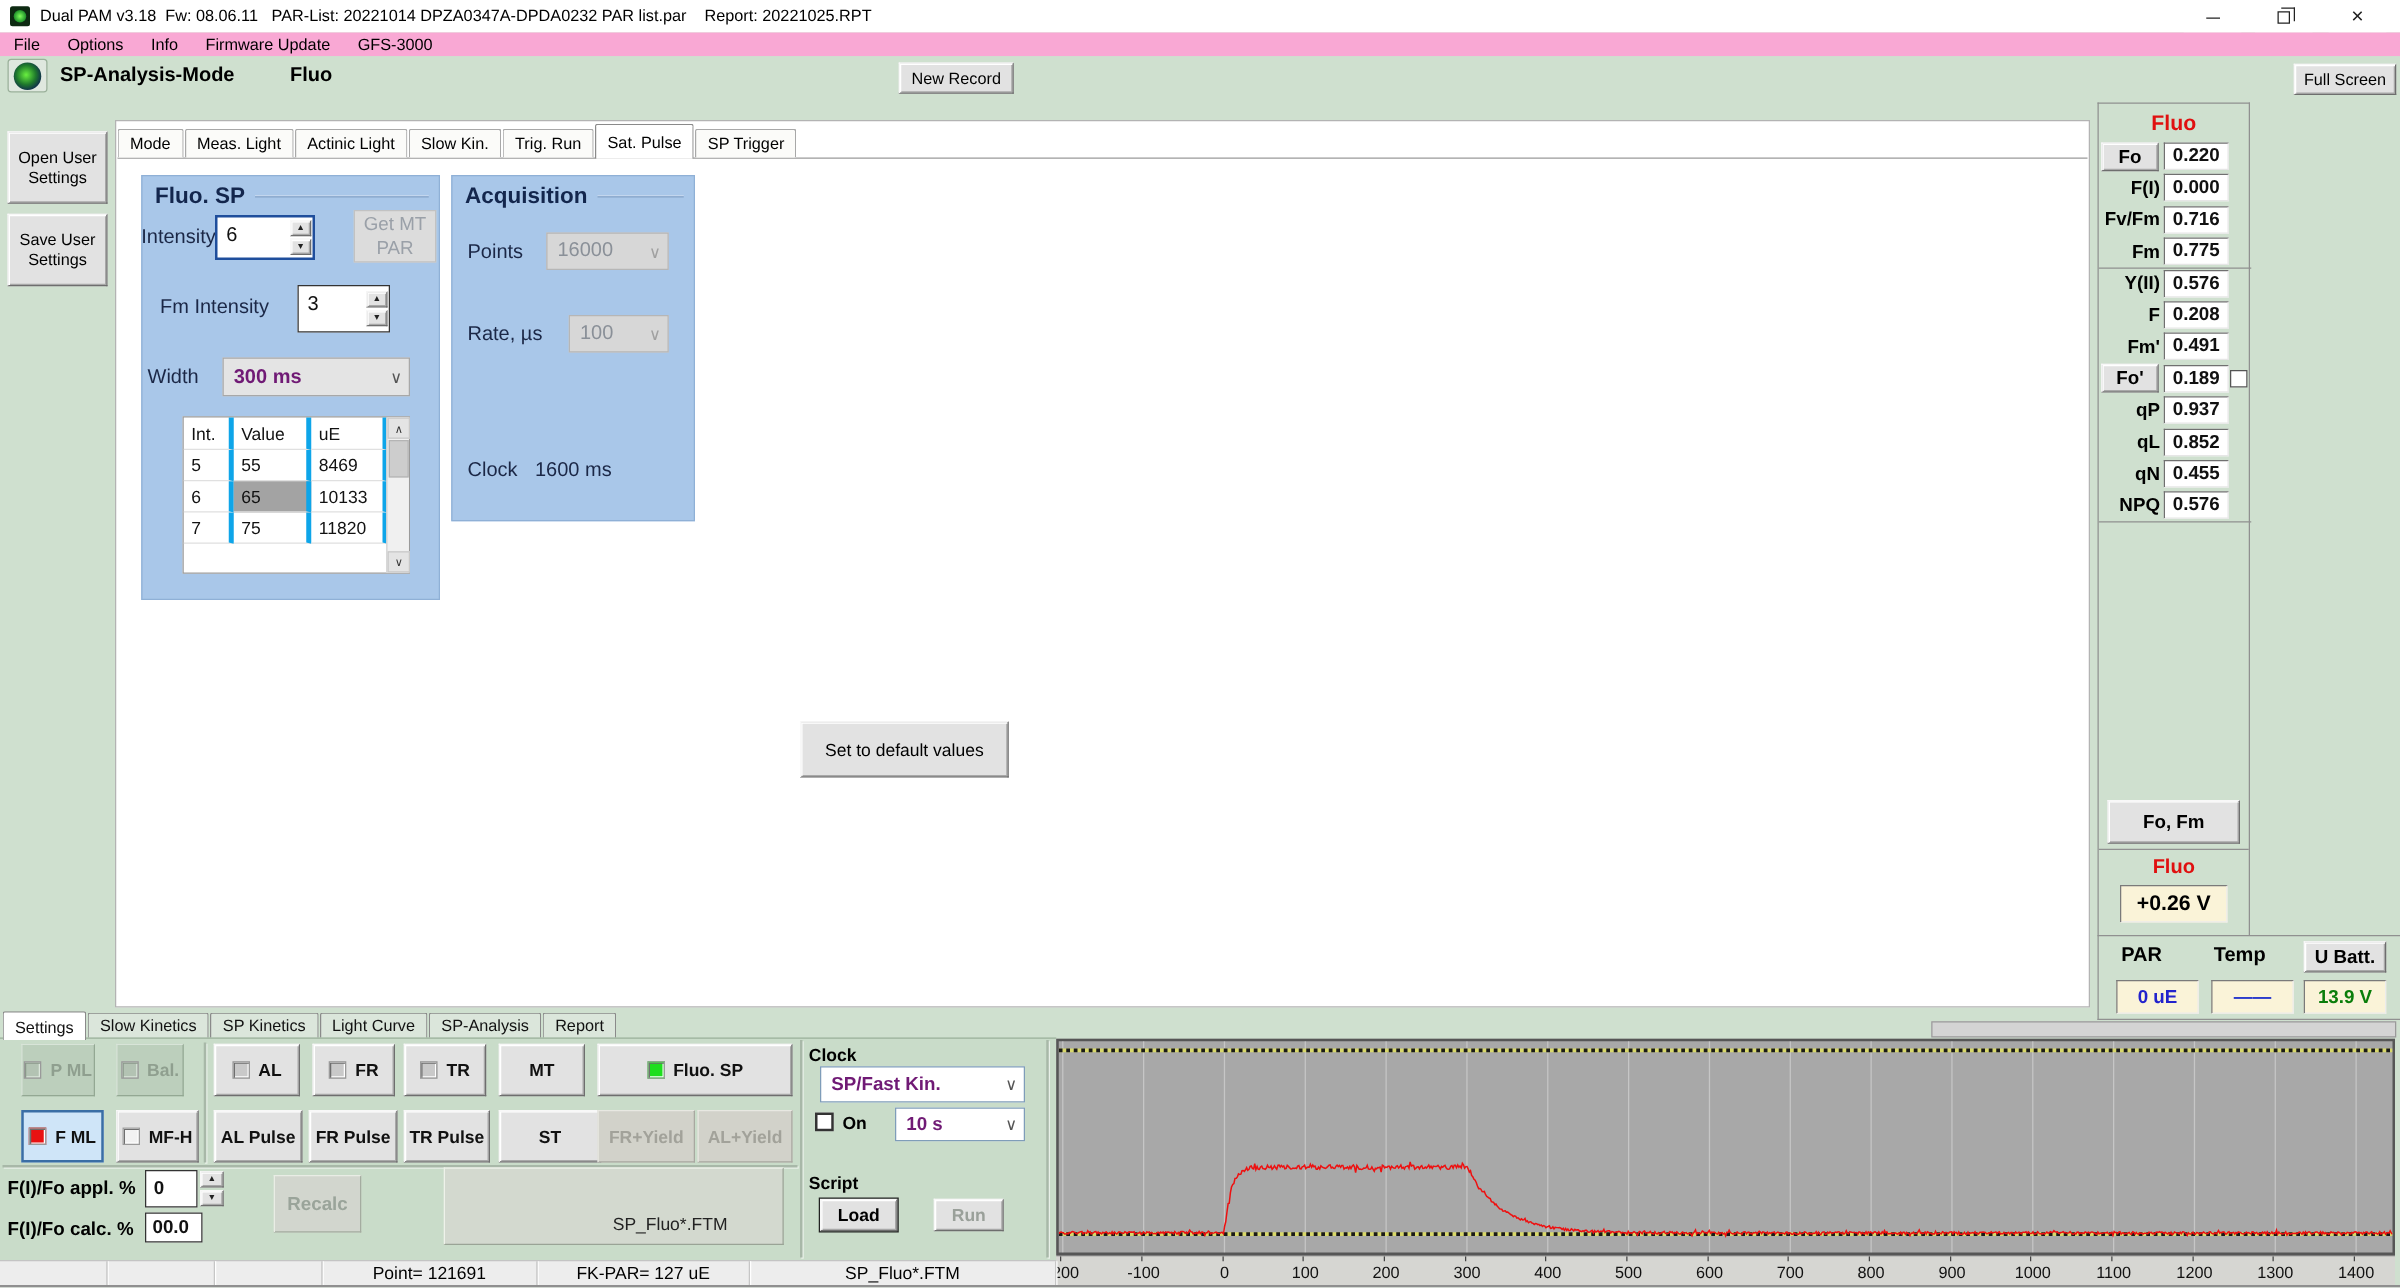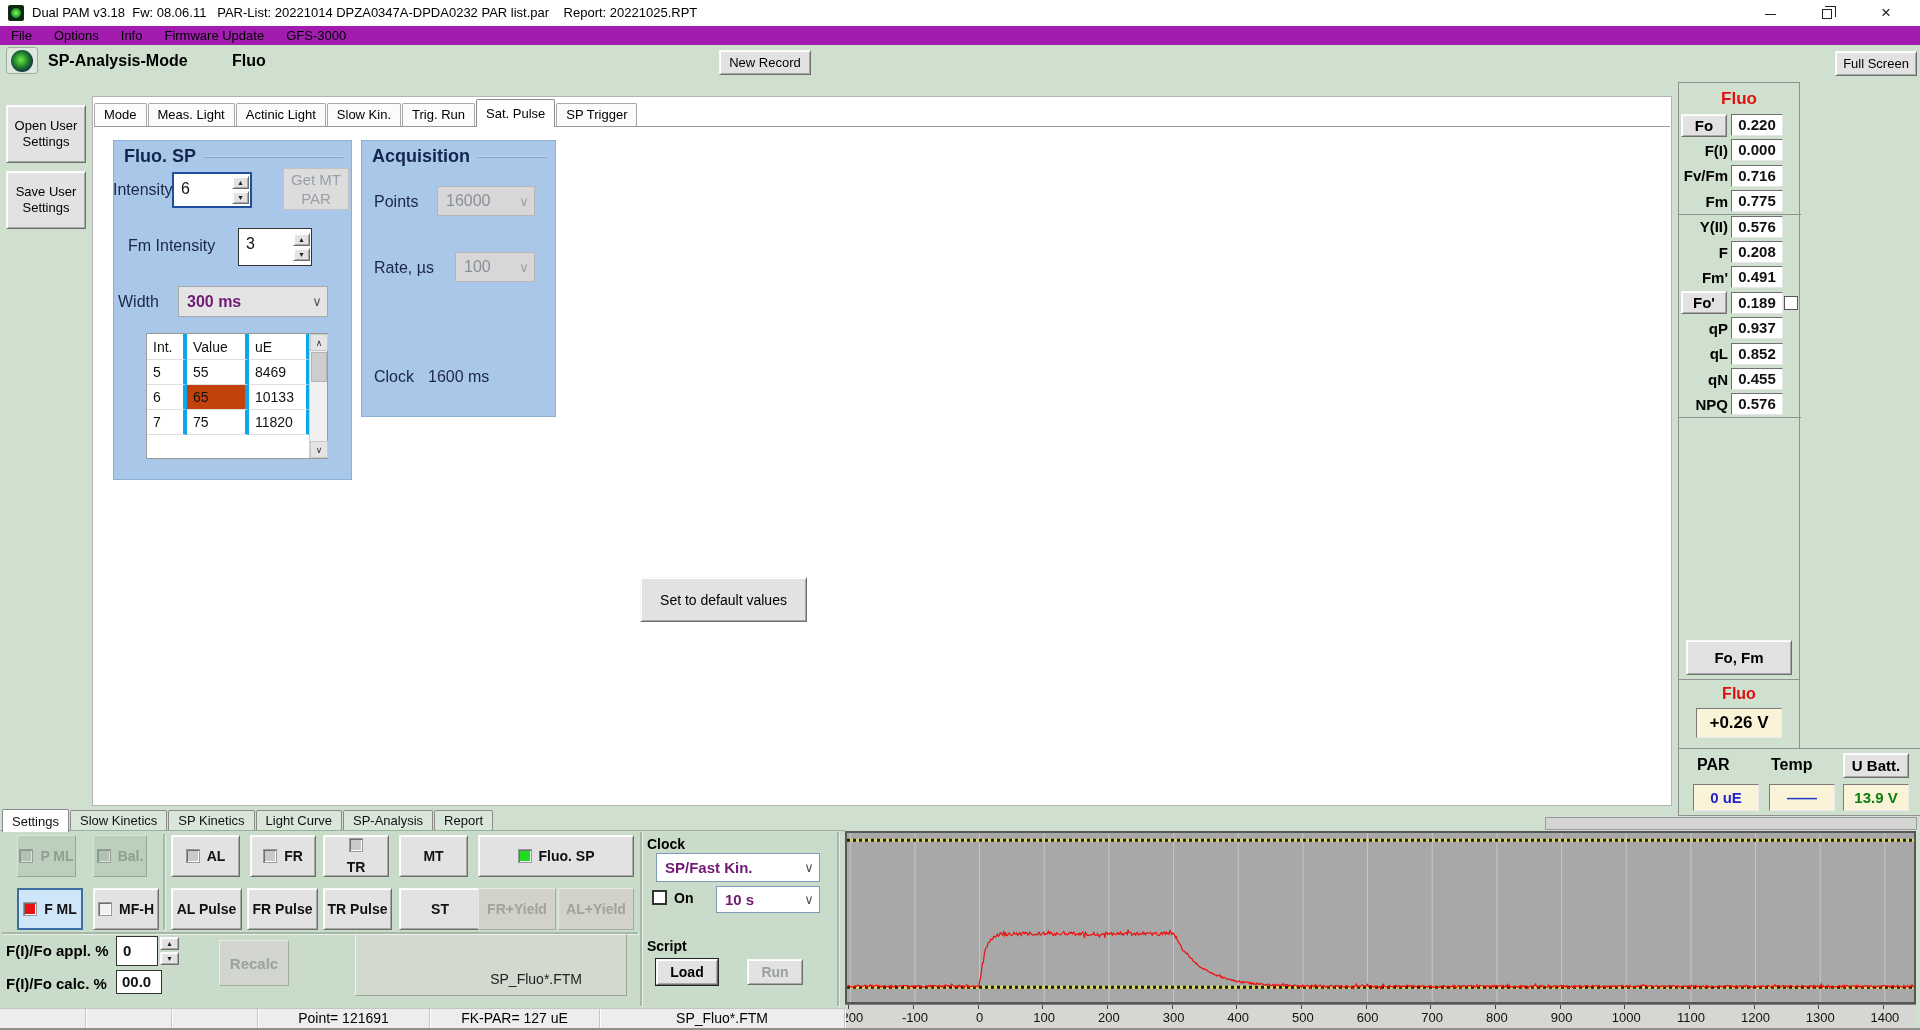--- a/index.html
+++ b/index.html
@@ -17,21 +17,21 @@
   .appicon16 { left:8px; top:5px; width:16px; height:16px; background:#0d2a12; border-radius:2px; }
   .appicon16::after { content:""; position:absolute; left:3px; top:3px; width:10px; height:10px; border-radius:50%; background:radial-gradient(circle,#7dff5a 0%, #1d8f2a 70%); }
   .titletext { left:32px; top:0; height:26px; line-height:26px; font-size:13px; white-space:pre; color:#000; }
   .winbtn { top:0; width:46px; height:26px; background:#fff; border:none; text-align:center; line-height:26px; font-size:14px; color:#222; }
   .minglyph { display:inline-block; width:11px; border-top:1px solid #222; vertical-align:middle; }
   .restoreglyph { position:relative; display:inline-block; width:10px; height:10px; border:1px solid #222; background:#fff; vertical-align:middle; }
   .restoreglyph::before { content:""; position:absolute; left:2px; top:-4px; width:10px; height:10px; border:1px solid #222; border-bottom:none; border-left:none; }
   .closeglyph { font-size:17px; line-height:26px; }
 
   
-  .menubar { left:0; top:26px; width:1920px; height:19px; background:#a21caf; display:flex; align-items:flex-end; }
+  .menubar { left:0; top:26px; width:1920px; height:19px; background:#f9a8d4; display:flex; align-items:flex-end; }
   .menuitem { padding:0 11px; font-size:13px; height:19px; line-height:19px; color:#000; }
 
   
   .headerbar { left:0; top:45px; width:1920px; height:31px; background:#cfe0cf; }
   .hdricon { left:6px; top:47px; width:32px; height:27px; background:#dfe8df; border:1px solid #9ab09a; border-radius:3px; }
   .hdricon::after { content:""; position:absolute; left:4px; top:2px; width:22px; height:22px; border-radius:50%; background:radial-gradient(circle at 45% 45%, #69f03f 0%, #1f7a2c 45%, #0e2a4d 75%); }
   .hdrtitle { left:48px; top:45px; height:31px; line-height:31px; font-size:16px; font-weight:bold; color:#000; }
   .newrec { left:719px; top:50px; width:92px; height:25px; font-size:13px; }
   .fullscreen { left:1835px; top:51px; width:82px; height:25px; font-size:13px; }
 
@@ -57,21 +57,21 @@
   .ddtext { flex:1; padding-left:8px; font-size:16px; font-weight:bold; color:#701a75; }
   .ddarrow { width:20px; text-align:center; font-size:13px; color:#555; }
   .ddown.disabled { background:#d7d7d7; border-color:#b6b6b6; }
   .ddown.disabled .ddtext { color:#8a9098; font-weight:normal; }
   .ddown.disabled .ddarrow { color:#a0a0a0; }
 
   
   .sptable { left:146px; top:333px; width:182px; height:126px; background:#fff; border:1px solid #9a9a9a; }
   .sptable .cell { position:absolute; height:25px; line-height:25px; font-size:14px; padding-left:6px; border-right:4px solid #0ea5e9; border-bottom:1px solid #e0e0e0; color:#111; }
   .sptable .hdr { height:26px; line-height:26px; }
-  .selcell { background:#c2410c; }
+  .selcell { background:#a3a3a3; }
   .vscroll { position:absolute; right:0; top:0; width:18px; height:100%; background:#f0f0f0; border-left:1px solid #d0d0d0; }
   .vscroll .arr { position:absolute; left:0; width:18px; height:17px; font-size:9px; line-height:17px; text-align:center; color:#333; background:#e4e4e4; border:1px solid #c8c8c8; }
   .vscroll .thumb { position:absolute; left:1px; top:18px; width:16px; height:30px; background:#cdcdcd; border:1px solid #b4b4b4; }
 
   
   .colbox { left:1678px; top:82px; width:122px; height:666px; border:1px solid #909090; border-bottom:none; }
   .redtitle { position:absolute; width:100%; text-align:center; font-size:17px; font-weight:bold; color:#e01010; }
   .resrows { position:absolute; left:2px; top:30px; width:118px; height:306px; }
   .resrow { position:absolute; left:0; width:118px; height:24px; display:flex; align-items:center; }
   .reslab { width:50px; text-align:right; padding-right:3px; font-size:15px; font-weight:bold; color:#000; }
@@ -324,21 +324,21 @@
     <span>Bal.</span>
   </button>
 <button class="ctlbtn raised" style="left:171px; top:835px; width:69px;">
     <span class="cbsq"></span>
     <span>AL</span>
   </button>
 <button class="ctlbtn raised" style="left:250px; top:835px; width:66px;">
     <span class="cbsq"></span>
     <span>FR</span>
   </button>
-<button class="ctlbtn raised" style="left:323px; top:835px; width:66px;flex-direction:column;">
+<button class="ctlbtn raised" style="left:323px; top:835px; width:66px;">
     <span class="cbsq"></span>
     <span>TR</span>
   </button>
 <button class="ctlbtn raised" style="left:399px; top:835px; width:69px;">
     <span>MT</span>
   </button>
 <button class="ctlbtn raised" style="left:478px; top:835px; width:156px;">
     <span class="cbsq green"></span>
     <span>Fluo. SP</span>
   </button>

